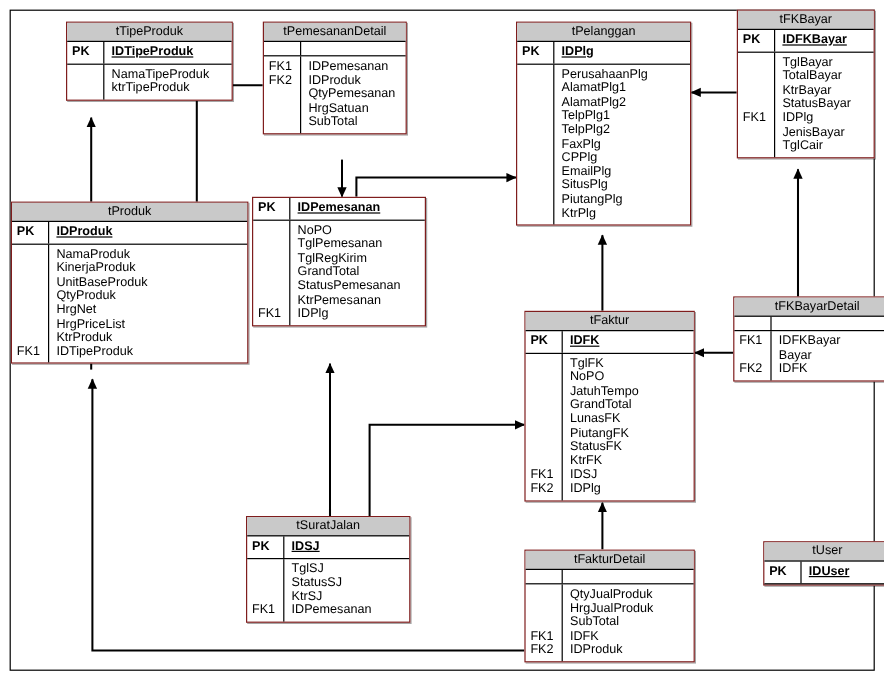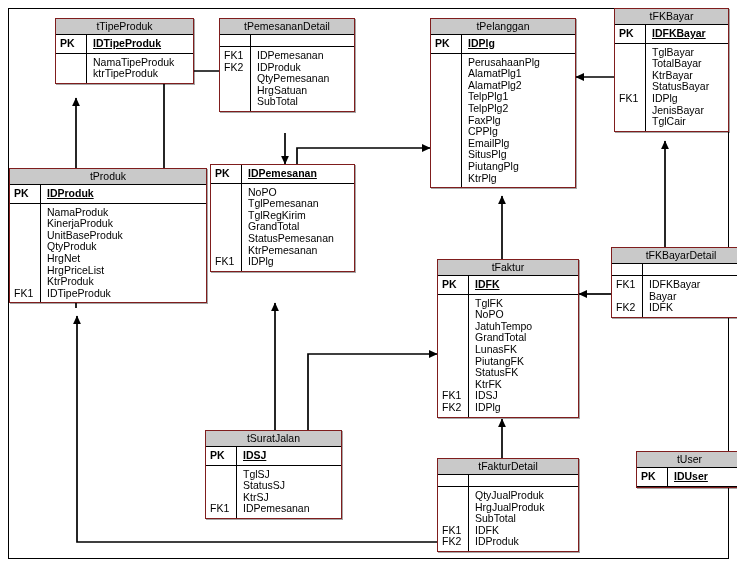--- a/index.html
+++ b/index.html
@@ -117,21 +117,21 @@
       <div class="keycol">PK</div>
       <div class="fldcol">IDTipeProduk</div>
     </div>
     <div class="sect last">
       <div class="keycol pad-empty"></div>
       <div class="fldcol">NamaTipeProduk
 ktrTipeProduk</div>
     </div>
   </div>
 
-  <div class="ent" style="left:219px; top:18px; width:136px;">
+  <div class="ent" style="left:219px; top:18px; width:120px;">
     <div class="ent-title">tPemesananDetail</div>
     <div class="sect pkrow">
       <div class="keycol pad-empty"></div>
       <div class="fldcol pad-empty"></div>
     </div>
     <div class="sect last">
       <div class="keycol">FK1
 FK2</div>
       <div class="fldcol">IDPemesanan
 IDProduk

